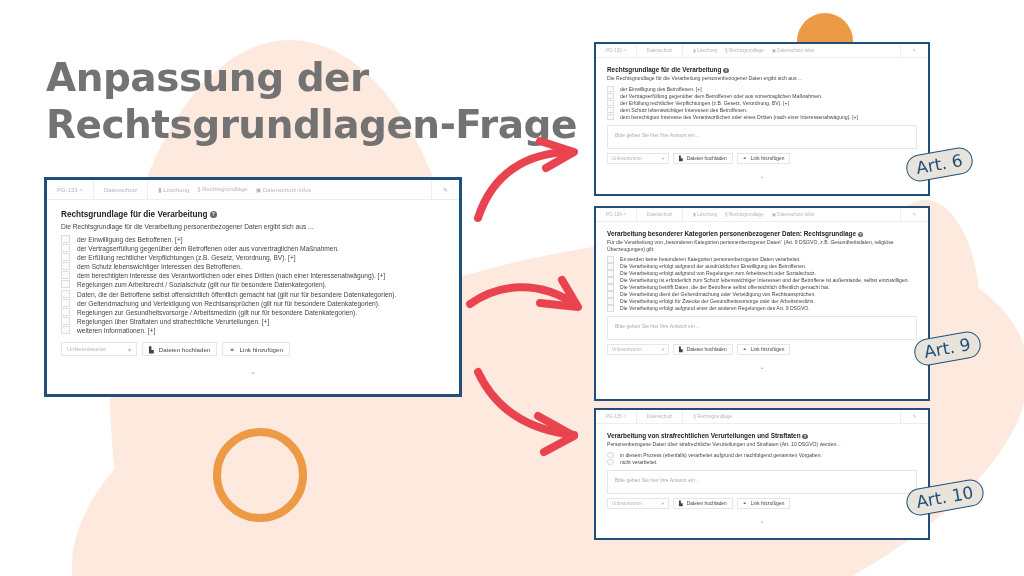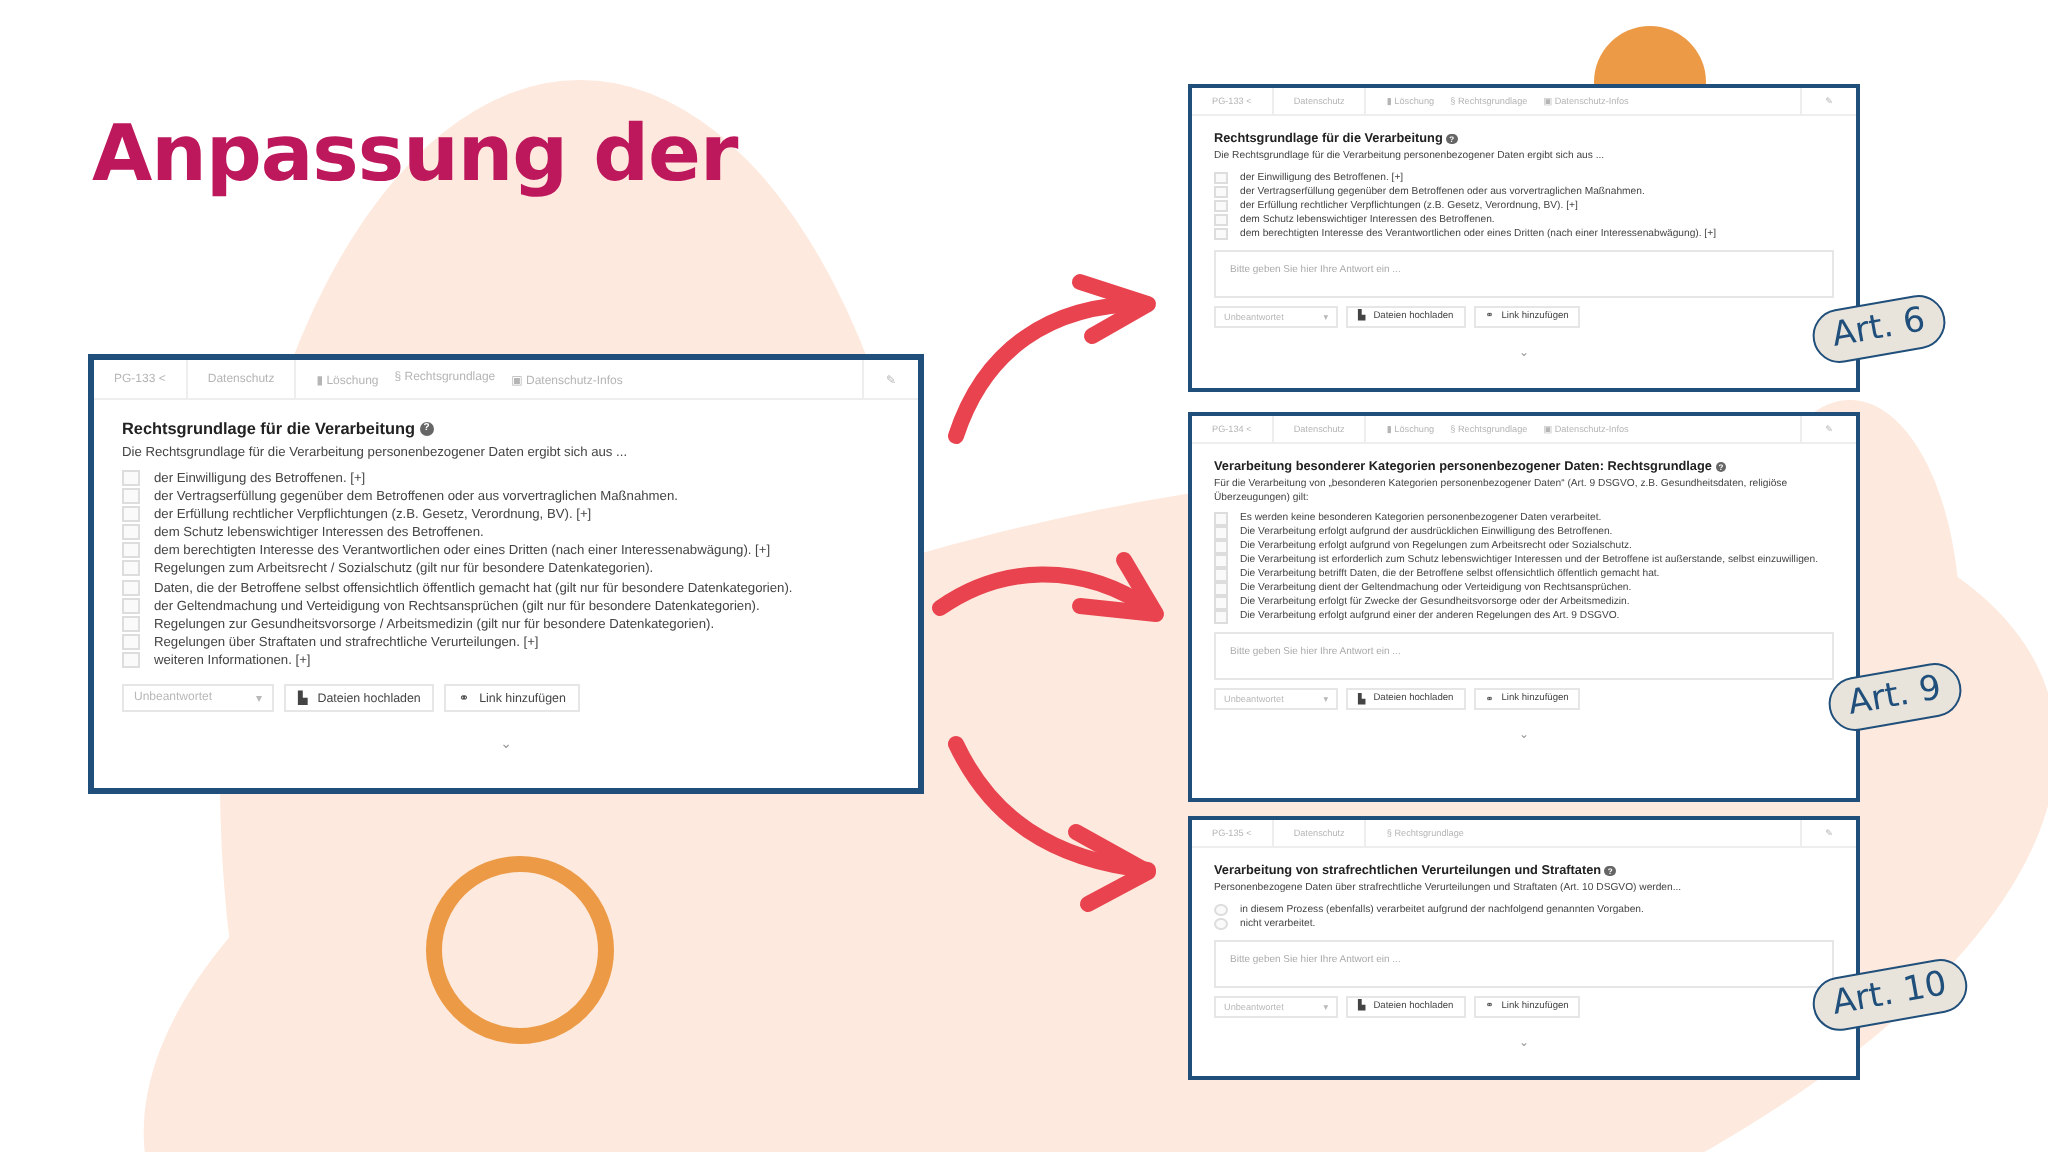--- a/index.html
+++ b/index.html
@@ -6,21 +6,21 @@
   html, body { width: 1024px; height: 576px; overflow: hidden; background: #ffffff; }
   body { position: relative; font-family: "Liberation Sans", "DejaVu Sans", sans-serif; color: #333; }
 
   .bg-blob { position: absolute; background: #fde9dd; z-index: 0; }
   .blob-left { left: 110px; top: 40px; width: 360px; height: 700px; border-radius: 50%; }
   .blob-left2 { left: 60px; top: 260px; width: 980px; height: 420px; border-radius: 50%; transform: rotate(-14deg); }
   .blob-right { left: 870px; top: 200px; width: 110px; height: 280px; border-radius: 50% 50% 50% 50% / 40% 40% 60% 60%; }
   .sun { position: absolute; left: 797px; top: 13px; width: 56px; height: 56px; border-radius: 50%; background: #ec9a46; z-index: 1; }
   .ring { position: absolute; left: 213px; top: 428px; width: 94px; height: 94px; border-radius: 50%; border: 8px solid #ec9a46; z-index: 1; }
 
-  .headline { position: absolute; left: 46px; top: 54px; z-index: 3; color: #be185d; font-family: "DejaVu Sans", sans-serif; font-weight: bold; font-size: 39px; line-height: 47px; letter-spacing: -0.5px; }
+  .headline { position: absolute; left: 46px; top: 54px; z-index: 3; color: #737373; font-family: "DejaVu Sans", sans-serif; font-weight: bold; font-size: 39px; line-height: 47px; letter-spacing: -0.5px; }
 
   .card { position: absolute; background: #fff; border: 3px solid #1f4f7a; z-index: 3; font-family: "Liberation Sans", sans-serif; color: #444; }
   .card .toolbar { display: flex; align-items: center; border-bottom: 1px solid #eee; color: #b5b5b5; }
   .toolbar .seg { padding: 0 10px; border-right: 1px solid #eee; height: 100%; display: flex; align-items: center; white-space: nowrap; }
   .toolbar .tags { display: flex; gap: 8px; padding-left: 10px; flex: 1; white-space: nowrap; }
   .toolbar .edit { width: 28px; border-left: 1px solid #eee; height: 100%; display: flex; align-items: center; justify-content: center; }
   .card .body { padding: 0 14px; }
   .card .qtitle { color: #222; font-weight: bold; }
   .card .qtitle .help { display: inline-block; border-radius: 50%; background: #666; color: #fff; text-align: center; font-weight: bold; vertical-align: middle; }
   .card .opt { display: flex; align-items: flex-start; }
@@ -75,20 +75,21 @@
 <body>
 
 <div class="bg-blob blob-left2"></div>
 <div class="bg-blob blob-left"></div>
 <div class="bg-blob blob-right"></div>
 <div class="sun"></div>
 <div class="ring"></div>
 
 <h1 class="headline">
   <span>Anpassung der</span><br>
+  <span>Rechtsgrundlagen-Frage</span>
 </h1>
 
 <div class="card c-main">
   <div class="toolbar">
     <div class="seg"><span>PG-133</span>&nbsp;<span>&lt;</span></div>
     <div class="seg">Datenschutz</div>
     <div class="tags">
       <span><span>▮</span> <span>Löschung</span></span>
       <span><span>§</span> <span>Rechtsgrundlage</span></span>
       <span><span>▣</span> <span>Datenschutz-Infos</span></span>

